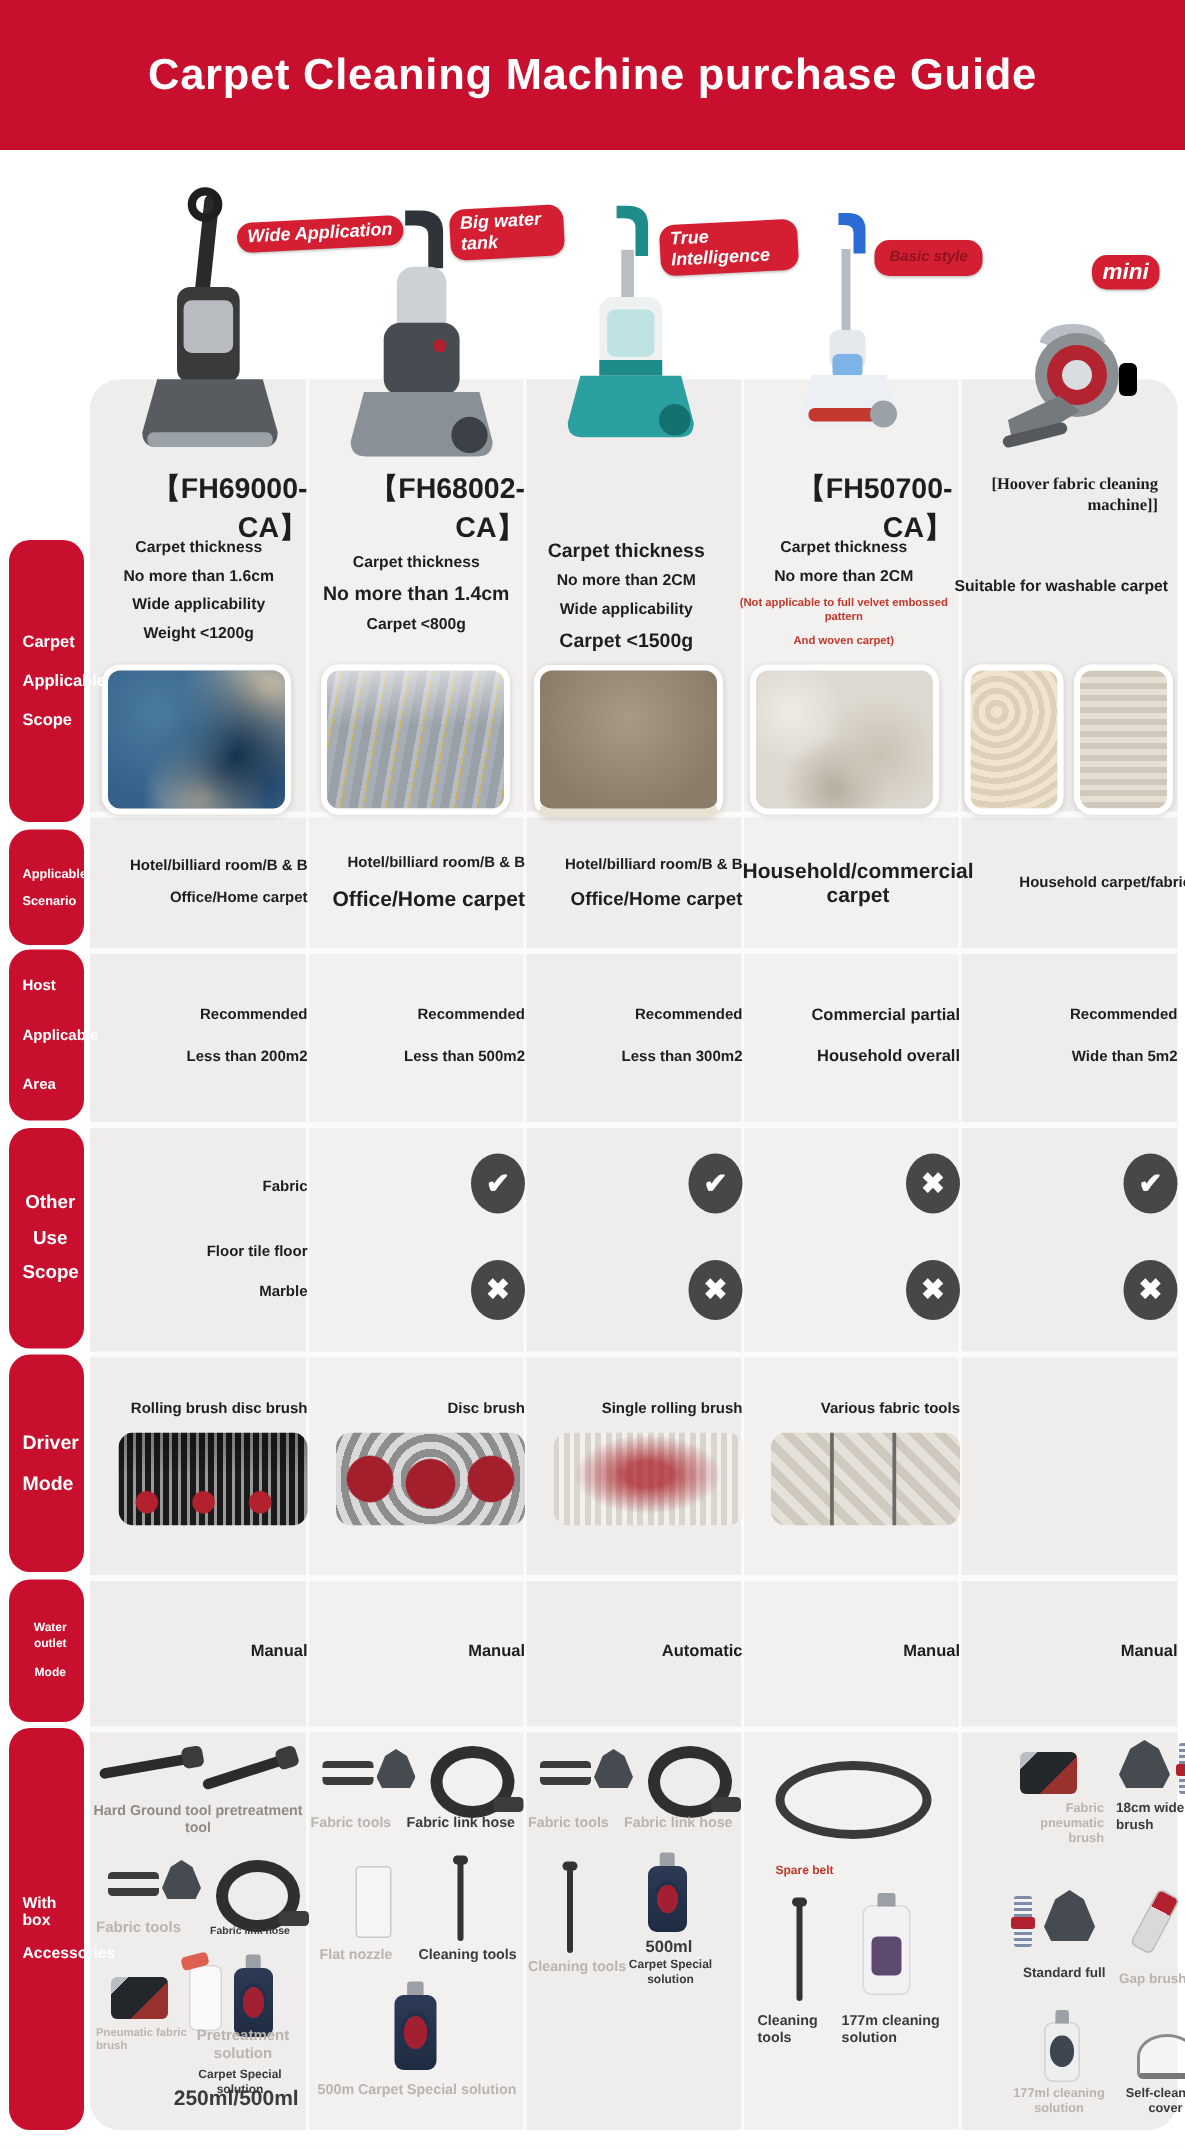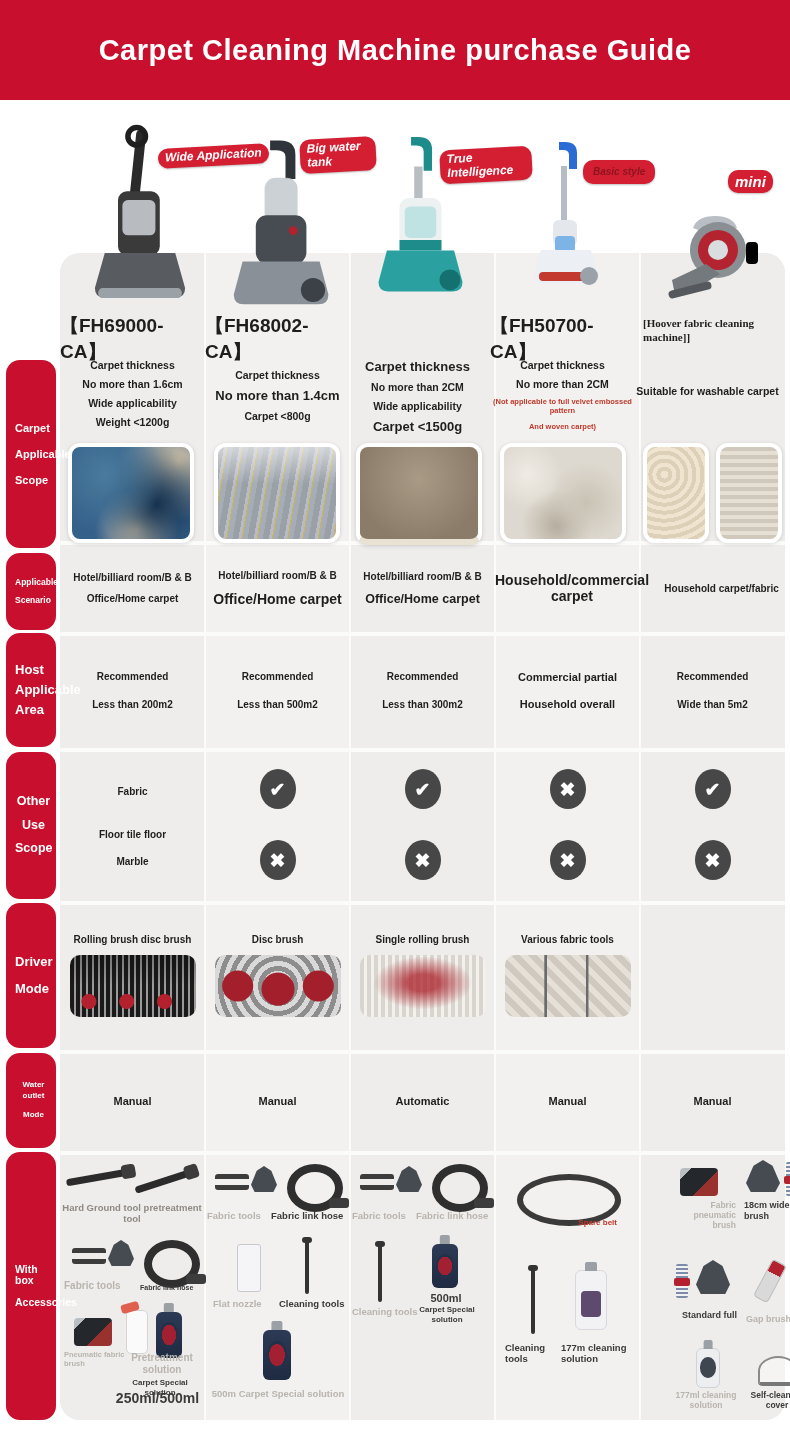--- a/index.html
+++ b/index.html
@@ -21,21 +21,21 @@
        color:#fff;font-weight:700;display:flex;flex-direction:column;justify-content:center;
        gap:14px;padding:6px 4px;box-sizing:border-box;text-align:left;}
   .tab span{display:block;padding-left:5px;line-height:1.1;}
   
   .prod-img{position:absolute;}
   .badge{position:absolute;background:#d41f33;color:#fff;font-weight:700;font-style:italic;
          border-radius:10px;padding:3px 7px;font-size:12px;line-height:1.15;transform:rotate(-3deg);
          box-shadow:0 1px 2px rgba(0,0,0,.25);}
   .badge.dim{color:#8e1420;transform:none;font-size:10px;padding:6px 10px;}
   .badge.mini{font-size:15px;transform:none;font-style:italic;}
-  .model{position:absolute;top:313px;width:145px;text-align:left;font-weight:700;font-size:19px;}
+  .model{position:absolute;top:313px;width:145px;text-align:right;font-weight:700;font-size:19px;}
   .model.small{font-size:11px;line-height:1.25;top:317px;font-family:Liberation Serif, serif;}
   .specs{position:absolute;top:352px;width:145px;text-align:center;font-weight:700;}
   .specs div{margin:7px 0;}
   .sp11{font-size:10.5px;} .sp13{font-size:13px;} .sp8r{font-size:7.5px;color:#c0392b;}
   
   .carpet{position:absolute;top:443px;height:92px;border:4px solid #fff;border-radius:12px;
           box-shadow:0 1px 4px rgba(0,0,0,.15);}
   .cp1{background:radial-gradient(circle at 28% 30%,#4a7b9d,rgba(0,0,0,0) 55%),
         radial-gradient(circle at 72% 62%,#16324e,rgba(0,0,0,0) 55%),
         radial-gradient(circle at 55% 90%,#d8c9b0,rgba(0,0,0,0) 40%),
@@ -45,21 +45,21 @@
   .cp3{background:radial-gradient(circle at 50% 35%,#a89a85,#8a7c68 75%),#8a7c68;
        border-bottom:6px solid #e9e2d3;}
   .cp4{background:radial-gradient(circle at 20% 30%,#efece5,rgba(0,0,0,0) 30%),
         radial-gradient(circle at 70% 60%,#c9c2b4,rgba(0,0,0,0) 40%),
         radial-gradient(circle at 45% 85%,#b5ad9e,rgba(0,0,0,0) 35%),#ded9d0;}
   .cp5a{background:repeating-radial-gradient(circle at 30% 30%,#efe4cf 0 4px,#ddd0b8 4px 8px);}
   .cp5b{background:repeating-linear-gradient(0deg,#cfc8bb 0 4px,#e6e0d4 4px 8px);}
   
   .row{position:absolute;left:60px;width:725px;display:flex;}
   .cell{flex:0 0 145px;box-sizing:border-box;display:flex;flex-direction:column;
-        align-items:center;justify-content:center;text-align:center;font-weight:700;}
+        align-items:flex-end;justify-content:center;text-align:center;font-weight:700;}
   .cell div{margin:5px 0;}
   .t10{font-size:10px;} .t11{font-size:11px;} .t12{font-size:12.5px;} .t14{font-size:14px;}
   
   .mark{width:36px;height:40px;border-radius:50%;background:#474747;color:#fff;
         display:flex;align-items:center;justify-content:center;font-size:19px;font-weight:700;}
   
   .dimg{width:126px;height:62px;border-radius:10px;margin-top:6px;}
   .di1{background:linear-gradient(rgba(0,0,0,.25),rgba(0,0,0,0) 50%),
         radial-gradient(circle at 15% 75%,#b3202e 7px,rgba(0,0,0,0) 8px),
         radial-gradient(circle at 45% 75%,#b3202e 7px,rgba(0,0,0,0) 8px),
@@ -234,21 +234,21 @@
 
   <div class="tab" style="top:360px;height:188px;font-size:11px">
     <span>Carpet</span>
     <span>Applicable</span>
     <span>Scope</span>
   </div>
   <div class="tab" style="top:553px;height:77px;font-size:8.5px;gap:8px">
     <span>Applicable</span>
     <span>Scenario</span>
   </div>
-  <div class="tab" style="top:633px;height:114px;font-size:13px;gap:6px">
+  <div class="tab" style="top:633px;height:114px;font-size:10px;gap:22px">
     <span>Host</span>
     <span>Applicable</span>
     <span>Area</span>
   </div>
   <div class="tab" style="top:752px;height:147px;font-size:12.5px;gap:10px;text-align:center">
     <span>Other</span>
     <span>Use</span>
     <span>Scope</span>
   </div>
   <div class="tab" style="top:903px;height:145px;font-size:13px;gap:12px">
@@ -412,21 +412,21 @@
       <div class="alab gray" style="left:66px;top:58px;width:78px;font-size:9.5px">Fabric link hose</div>
       <div class="rod" style="left:28px;top:92px;height:58px"></div>
       <div class="alab gray" style="left:2px;top:154px;width:66px;font-size:9.5px">Cleaning tools</div>
       <div class="bottle b-dark" style="left:82px;top:92px;width:26px;height:44px"></div>
       <div class="alab dark" style="left:66px;top:140px;width:60px;font-size:11px;text-align:center">500ml</div>
       <div class="alab dark" style="left:56px;top:153px;width:82px;font-size:8px;text-align:center">Carpet Special solution</div>
     </div>
 
     <div class="acol" style="left:435px">
       <div class="belt" style="left:22px;top:22px"></div>
-      <div class="alab red" style="left:22px;top:66px;width:100px;font-size:8px;text-align:right">Spare belt</div>
+      <div class="alab red" style="left:22px;top:90px;width:100px;font-size:8px;text-align:left">Spare belt</div>
       <div class="rod" style="left:36px;top:116px;height:66px"></div>
       <div class="alab dark" style="left:10px;top:190px;width:56px;font-size:9.5px">Cleaning tools</div>
       <div class="bottle b-white" style="left:80px;top:118px;width:30px;height:58px"></div>
       <div class="alab dark" style="left:66px;top:190px;width:78px;font-size:9.5px">177m cleaning solution</div>
     </div>
 
     <div class="acol" style="left:608px">
       <div class="pneu" style="left:12px;top:16px"></div>
       <div class="alab gray" style="left:2px;top:48px;width:66px;font-size:8.5px;text-align:right">Fabric pneumatic brush</div>
       <div class="tri" style="left:78px;top:8px;width:34px;height:32px"></div>

